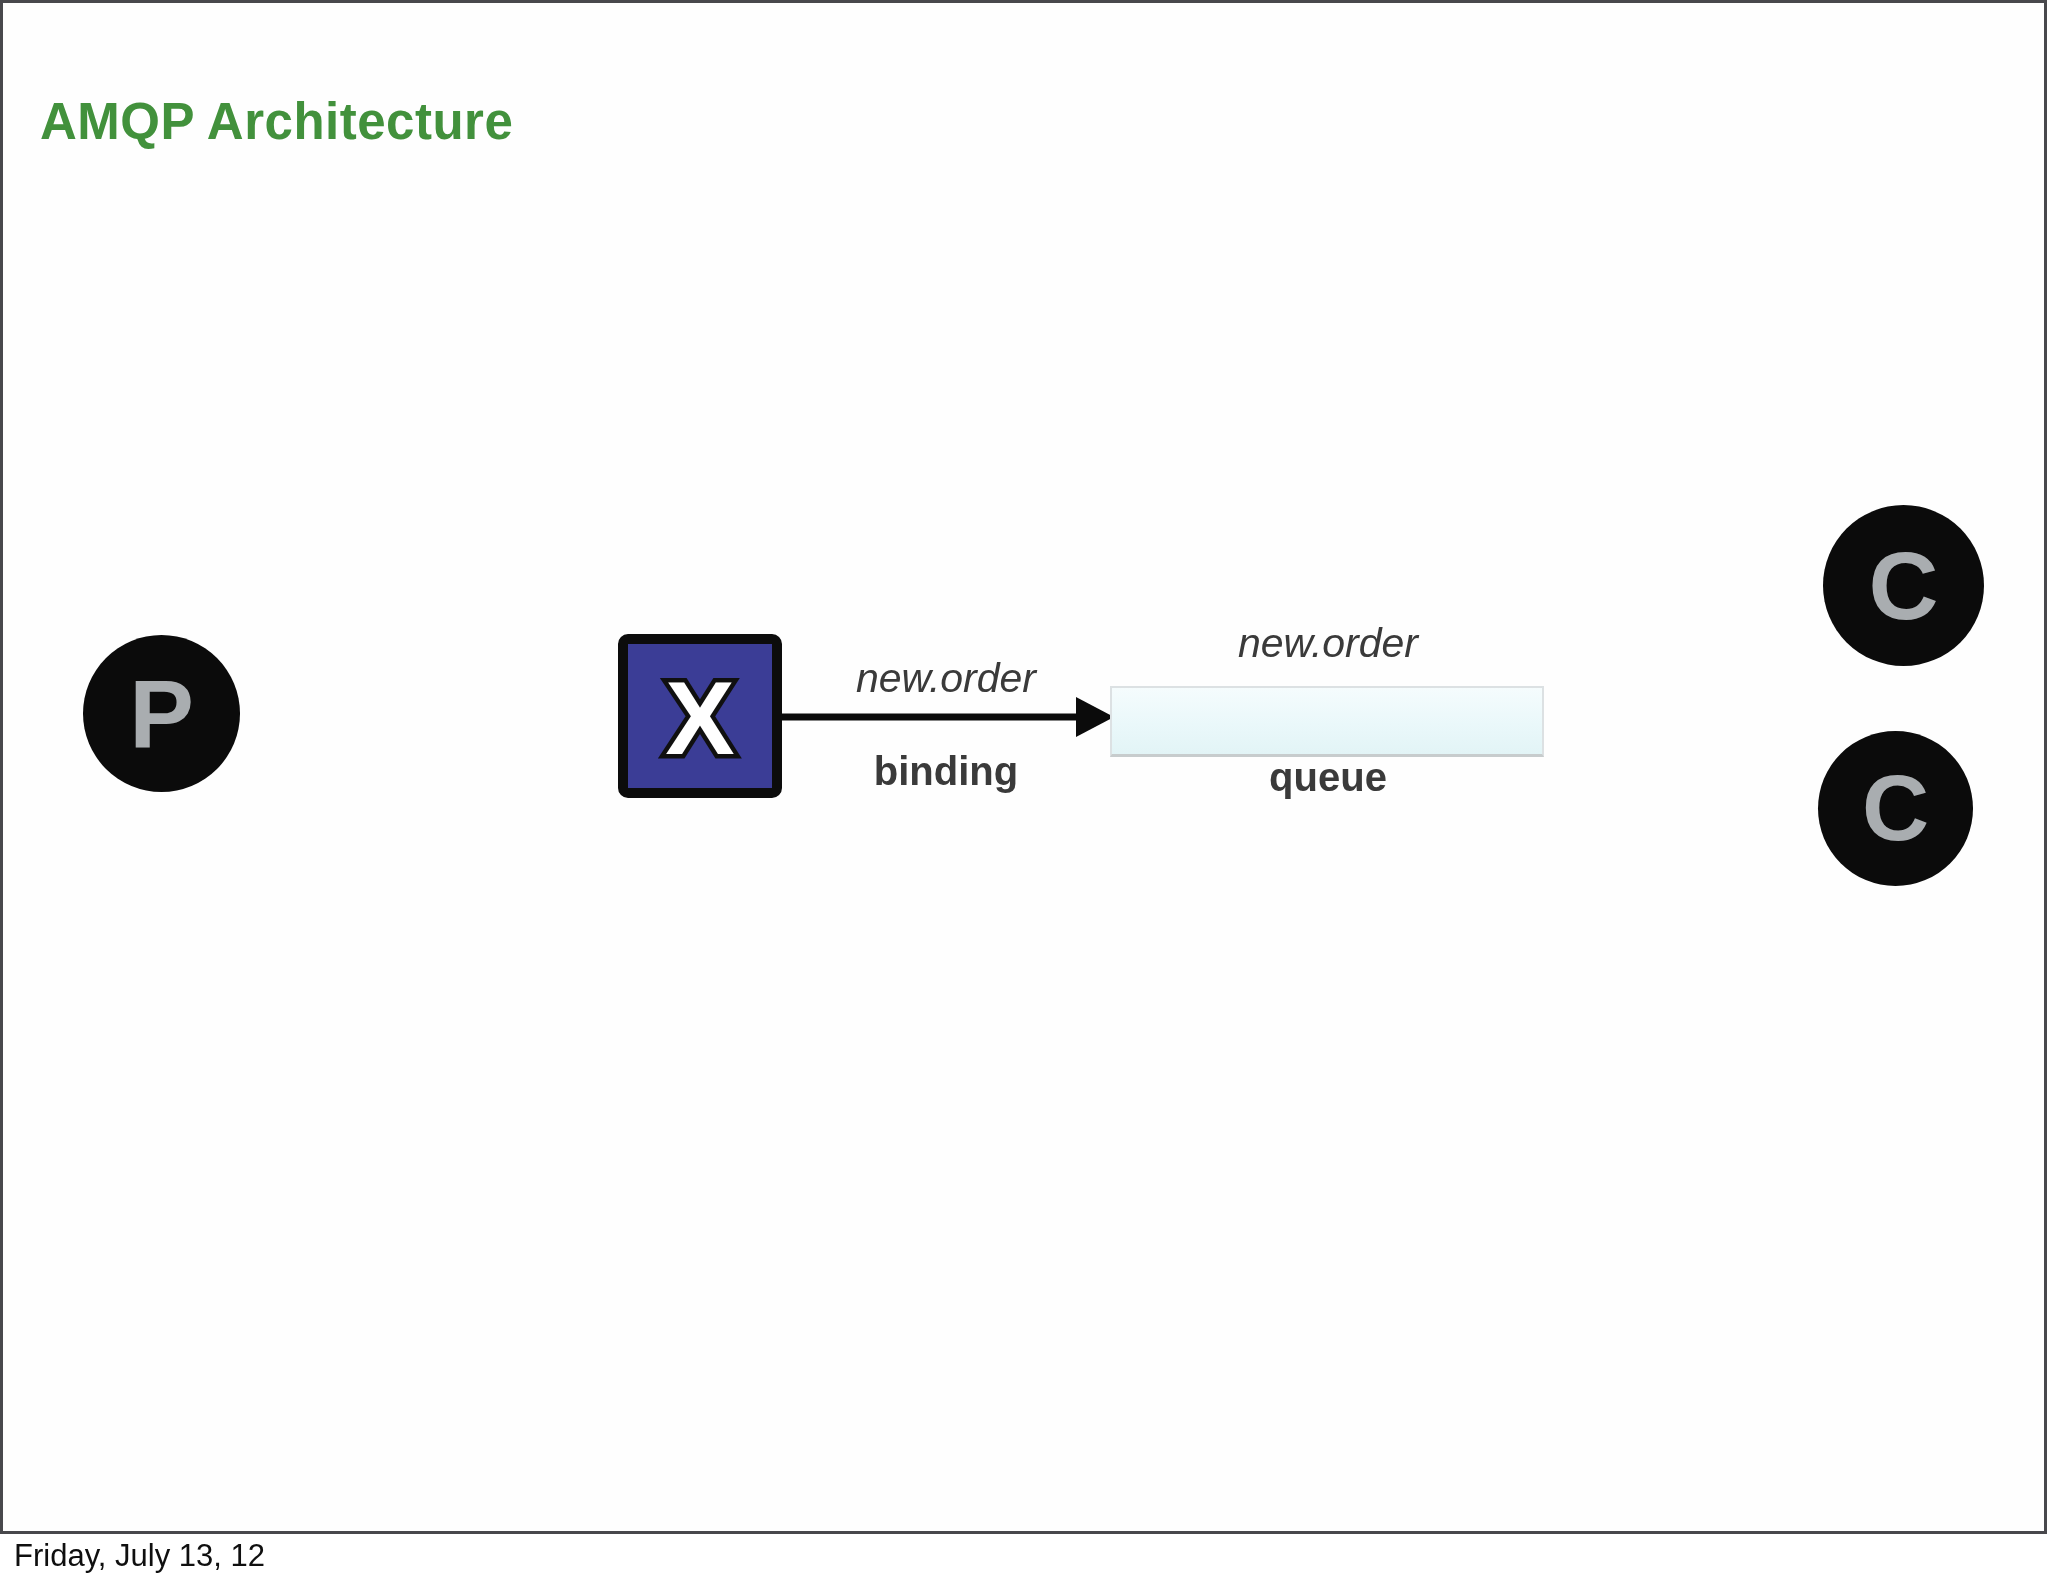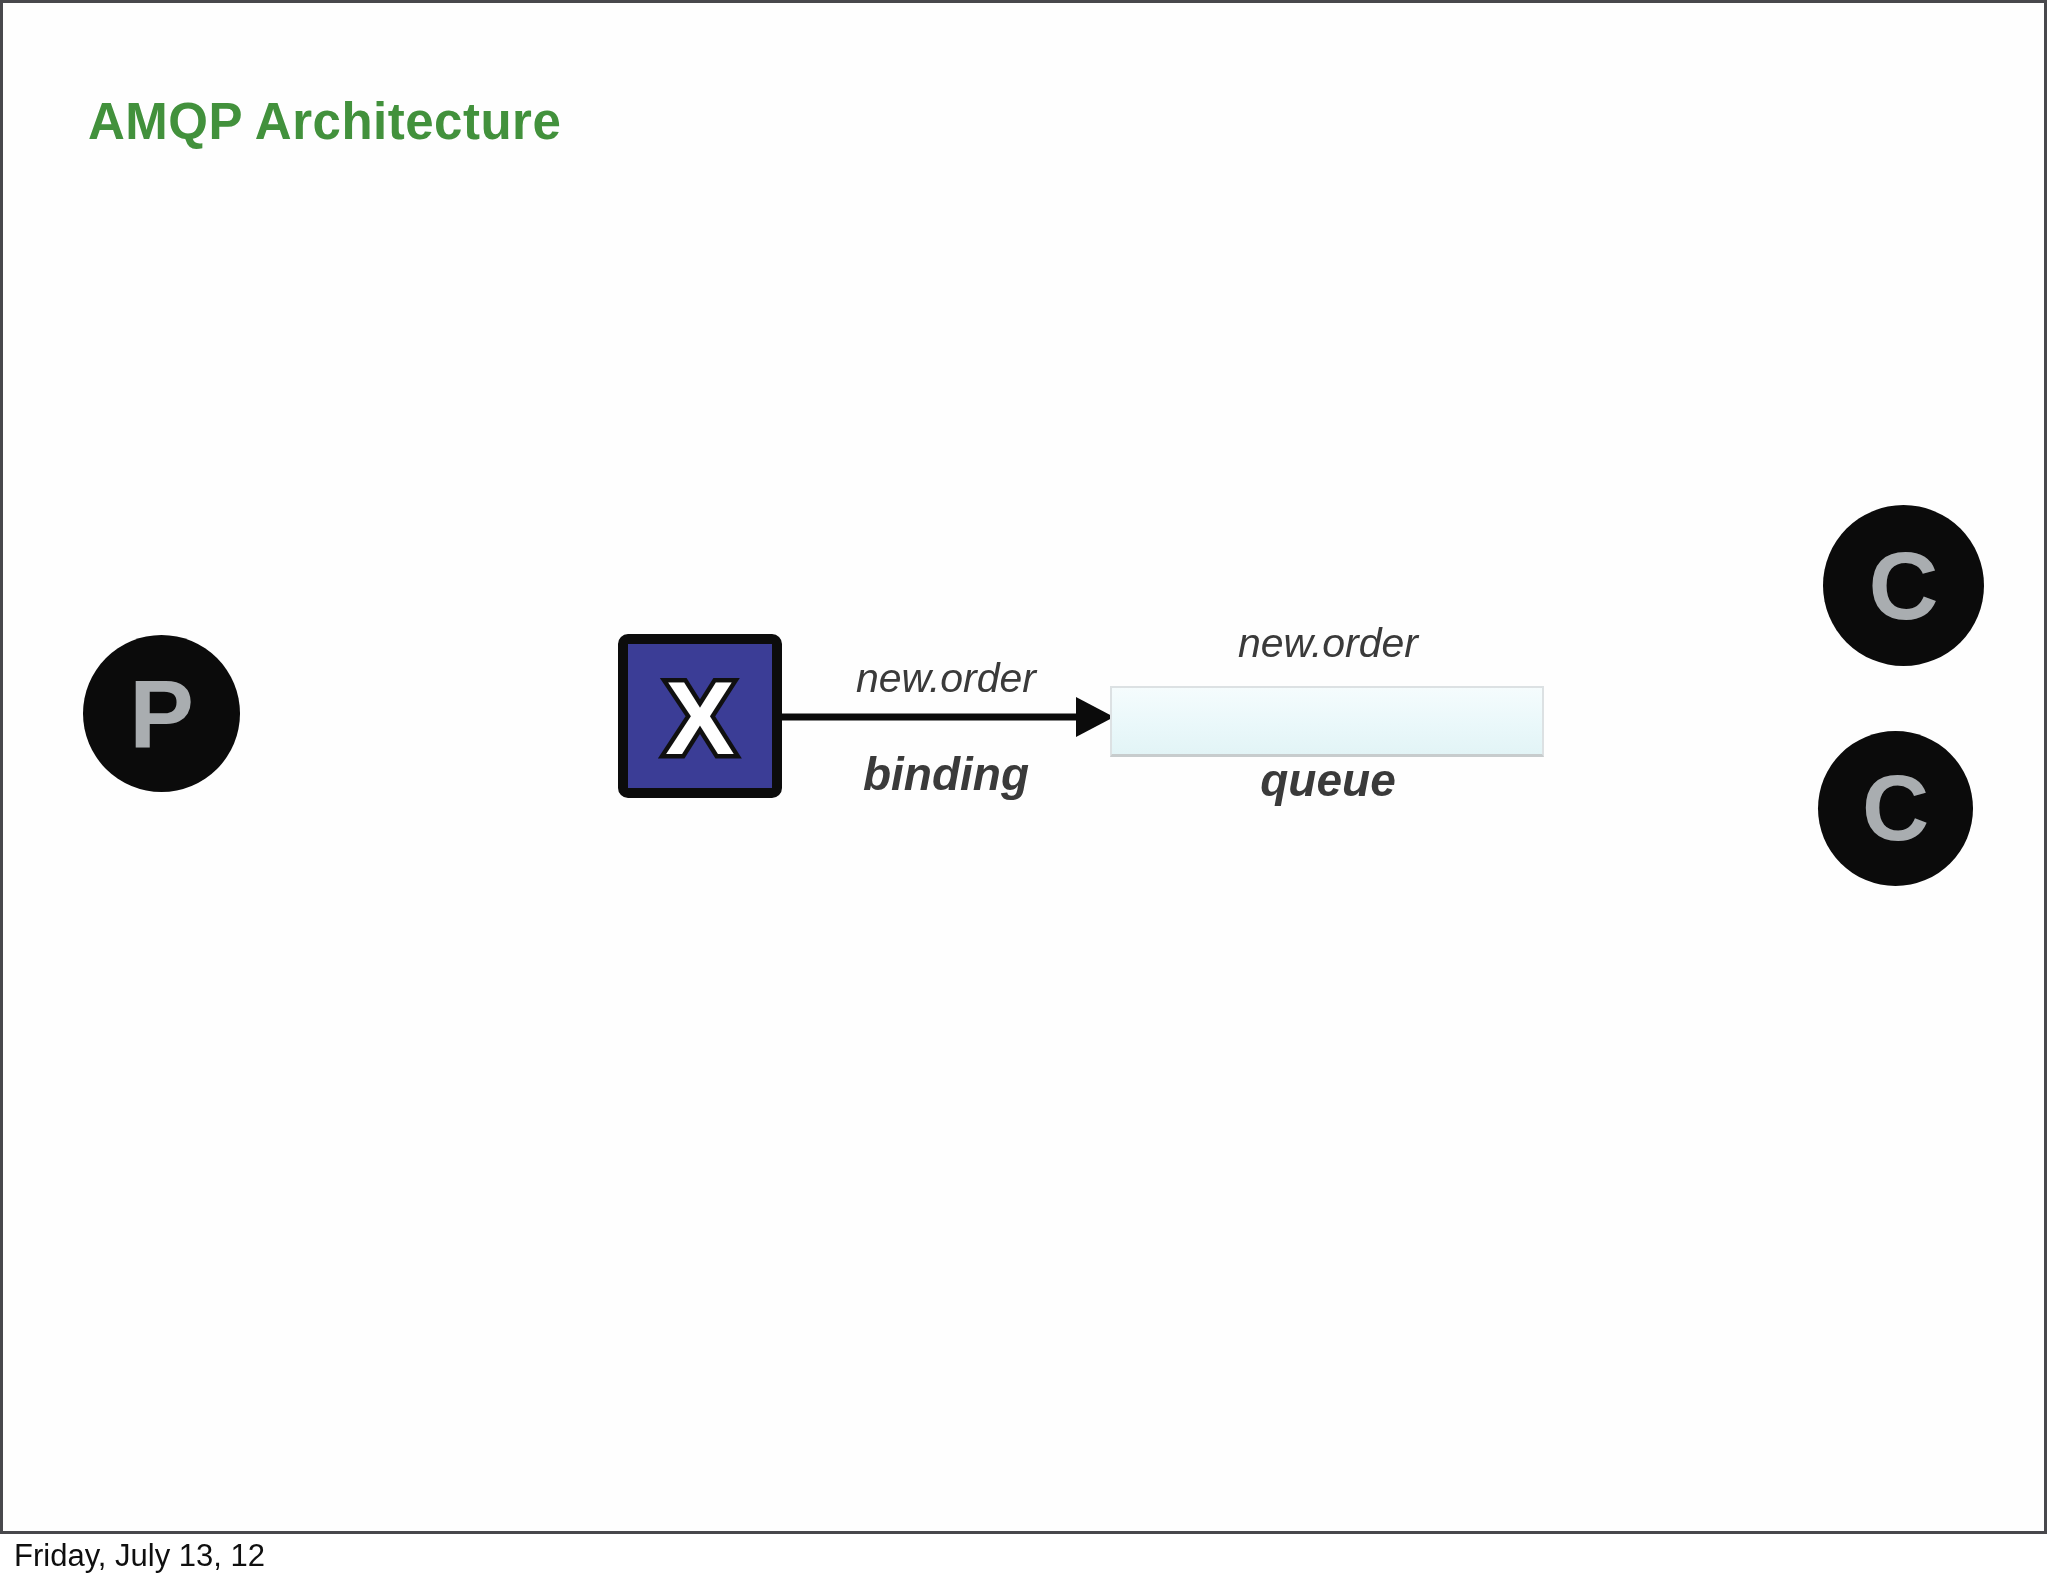--- a/index.html
+++ b/index.html
@@ -20,21 +20,20 @@
     background: #fefefe;
   }
   .slide-title {
     position: absolute;
     left: 40px; top: 92px;
     font-size: 51px;
     font-weight: 700;
     color: #42913c;
     letter-spacing: 0.5px;
     white-space: nowrap;
-    margin-left: 48px;
   }
   .heading {
     position: absolute;
     left: 946px; top: 336px;
     transform: translateX(-50%);
     font-family: "Liberation Mono", monospace;
     font-weight: 700;
     font-size: 76px;
     letter-spacing: 5px;
     color: #0a0a0a;
@@ -80,21 +79,21 @@
     width: 340px; height: 58px;
   }
   .diagram-label {
     position: absolute;
     transform: translateX(-50%);
     color: #3a3a3a;
     white-space: nowrap;
     line-height: 1.15;
   }
   .routing-key { font-style: italic; font-size: 41px; }
-  .caption     { font-weight: 700;   font-size: 46px; font-style: italic; }
+  .caption     { font-weight: 700;   font-size: 40px; }
   .binding-key     { left: 946px;  top: 655px; }
   .binding-caption { left: 946px;  top: 748px; }
   .queue-key       { left: 1328px; top: 620px; }
   .queue-caption   { left: 1328px; top: 754px; }
   .queue-box {
     position: absolute;
     left: 1110px; top: 686px;
     width: 434px; height: 71px;
     box-sizing: border-box;
     background: linear-gradient(180deg, #f5fcfd 0%, #eaf8fa 55%, #e2f4f6 100%);

